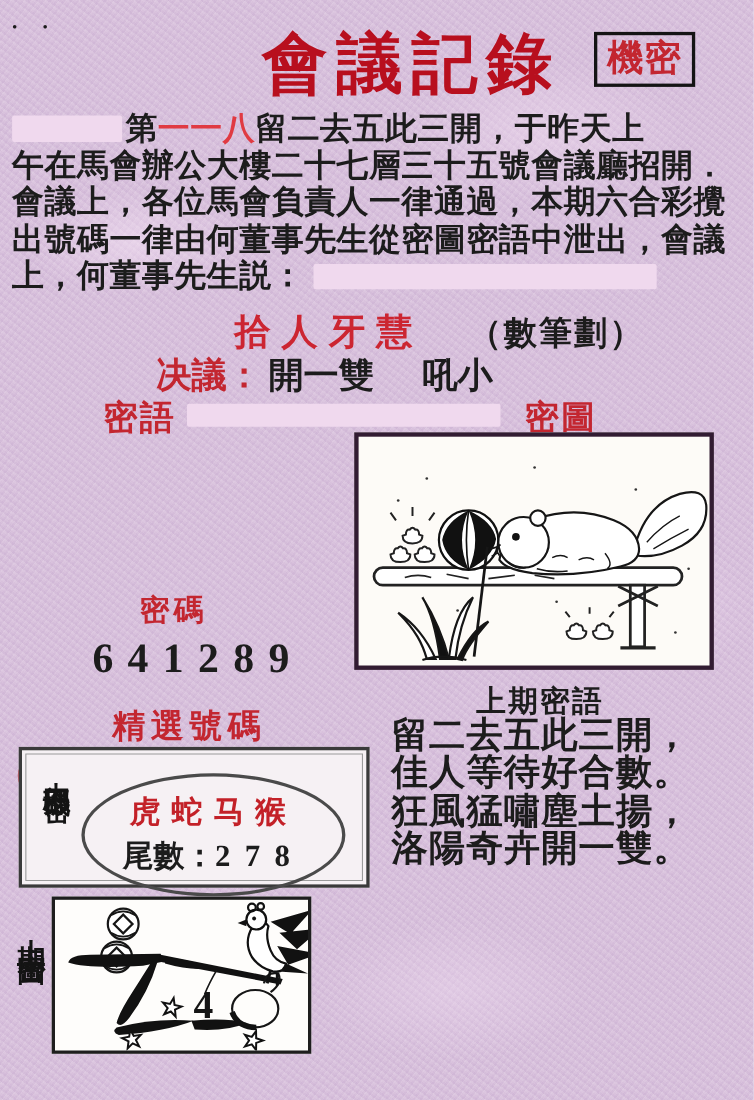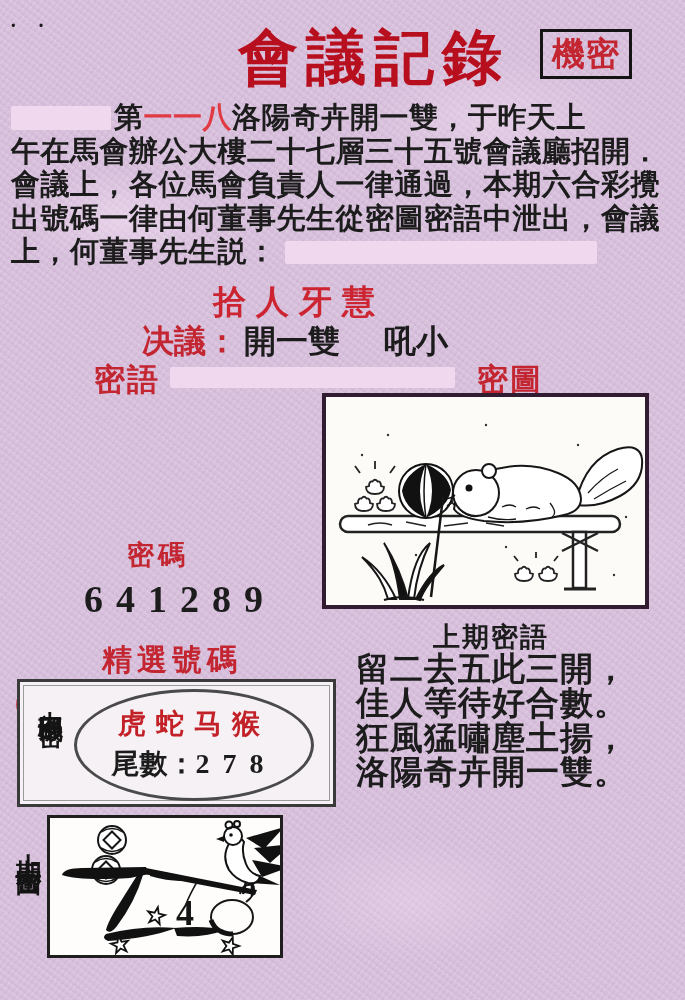--- a/index.html
+++ b/index.html
@@ -40,21 +40,21 @@
   .picture-label{left:477px;top:359px;font-size:31px;letter-spacing:2px;color:#c32630;}
   .poem-current{left:39px;top:397px;font-size:32px;line-height:34.3px;letter-spacing:1.5px;white-space:nowrap;}
   .code-label{left:127px;top:537px;font-size:27px;letter-spacing:4px;color:#c32630;}
   .code-value{left:84px;top:577px;font-size:38px;letter-spacing:13px;white-space:nowrap;}
   .selected-label{left:102px;top:640px;font-size:30px;letter-spacing:5px;color:#c32630;}
   .selected-value{left:15px;top:687px;font-size:31px;letter-spacing:.5px;color:#c5313a;white-space:nowrap;}
   .internal-box{left:17px;top:679px;width:313px;height:122px;background:#f6f1f4;
                 border:3px solid #3a3a3a;box-shadow:inset 0 0 0 3px #f6f1f4, inset 0 0 0 4px #9a9a9a;}
   .internal-label{position:absolute;left:14px;top:8px;writing-mode:vertical-rl;text-orientation:upright;
                   font-size:25px;letter-spacing:4px;color:#141414;}
-  .internal-ellipse{position:absolute;left:54px;top:7px;width:234px;height:106px;
+  .internal-ellipse{position:absolute;left:54px;top:21px;width:234px;height:106px;
                     border:3px solid #4a4a4a;border-radius:50%;text-align:center;}
   .zodiac{margin-top:13px;font-size:28px;letter-spacing:10px;color:#c32128;white-space:nowrap;}
   .tail-line{font-size:28px;margin-top:2px;white-space:nowrap;}
   .tail-digits{letter-spacing:13px;}
   .picture-box{left:322px;top:393px;width:319px;height:208px;background:#fdfbf7;border:4px solid #321c32;}
   .picture-box svg{display:block;}
   .last-words-label{left:433px;top:619px;font-size:27px;letter-spacing:2px;}
   .poem-last{left:356px;top:652px;font-size:33px;line-height:34.3px;letter-spacing:1px;white-space:nowrap;}
   .last-picture-box{left:47px;top:815px;width:230px;height:137px;background:#fefdfb;border:3px solid #1e1e1e;}
   .last-picture-label{left:11px;top:833px;writing-mode:vertical-rl;text-orientation:upright;
@@ -66,28 +66,29 @@
 
 <div class="page">
 
   <div class="abs corner-marks">· ·</div>
 
   <div class="abs title">會議記錄</div>
 
   <div class="abs stamp">機密</div>
 
   <div class="abs meeting">
-    <div class="m-line"><span class="patch p1"></span><span>第</span><span class="issue-red">一一八</span><span>洛陽奇卉開一雙，于昨天上</span></div>
+    <div class="m-line"><span class="patch p1"></span><span>第</span><span class="issue-red">一一八</span><span>留二去五此三開，于昨天上</span></div>
     <div class="m-line">午在馬會辦公大樓二十七層三十五號會議廳招開．</div>
     <div class="m-line">會議上，各位馬會負責人一律通過，本期六合彩攪</div>
     <div class="m-line">出號碼一律由何董事先生從密圖密語中泄出，會議</div>
     <div class="m-line"><span>上，何董事先生説：</span><span class="patch p2"></span></div>
   </div>
 
   <div class="abs idiom">拾人牙慧</div>
+  <div class="abs idiom-note">（數筆劃）</div>
 
   <div class="abs resolution">
     <span class="red">决議：</span><span class="va">開一雙</span><span class="vb">吼小</span>
   </div>
 
   <div class="abs words-label">密語</div>
   <div class="abs patch3"></div>
   <div class="abs picture-label">密圖</div>
 
 

